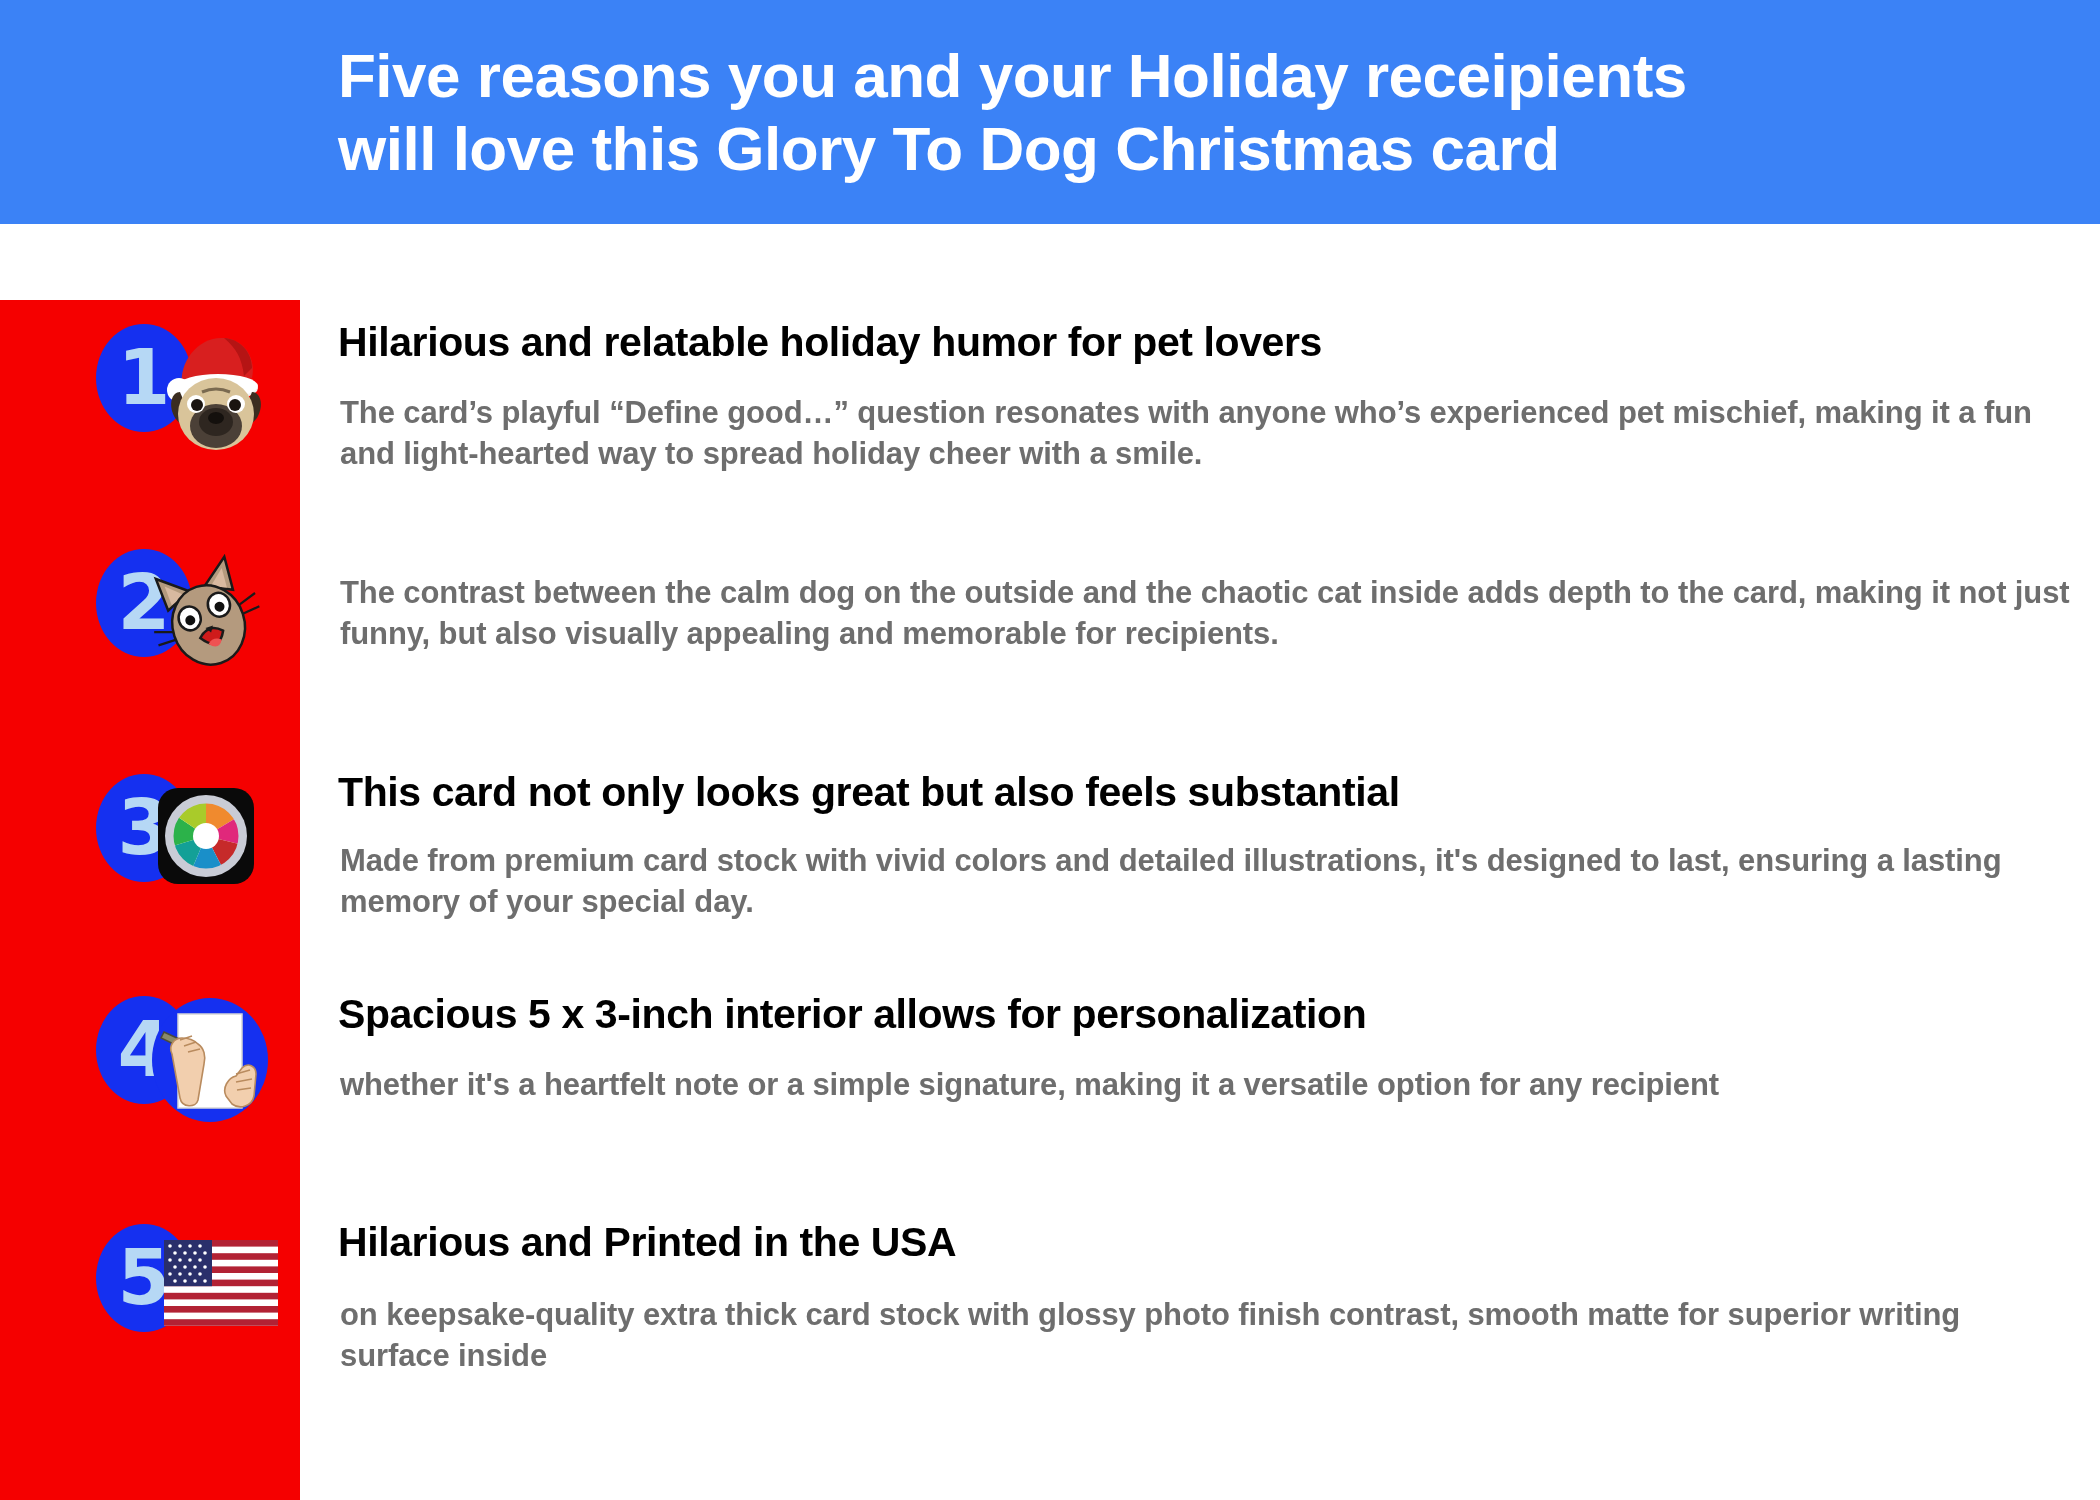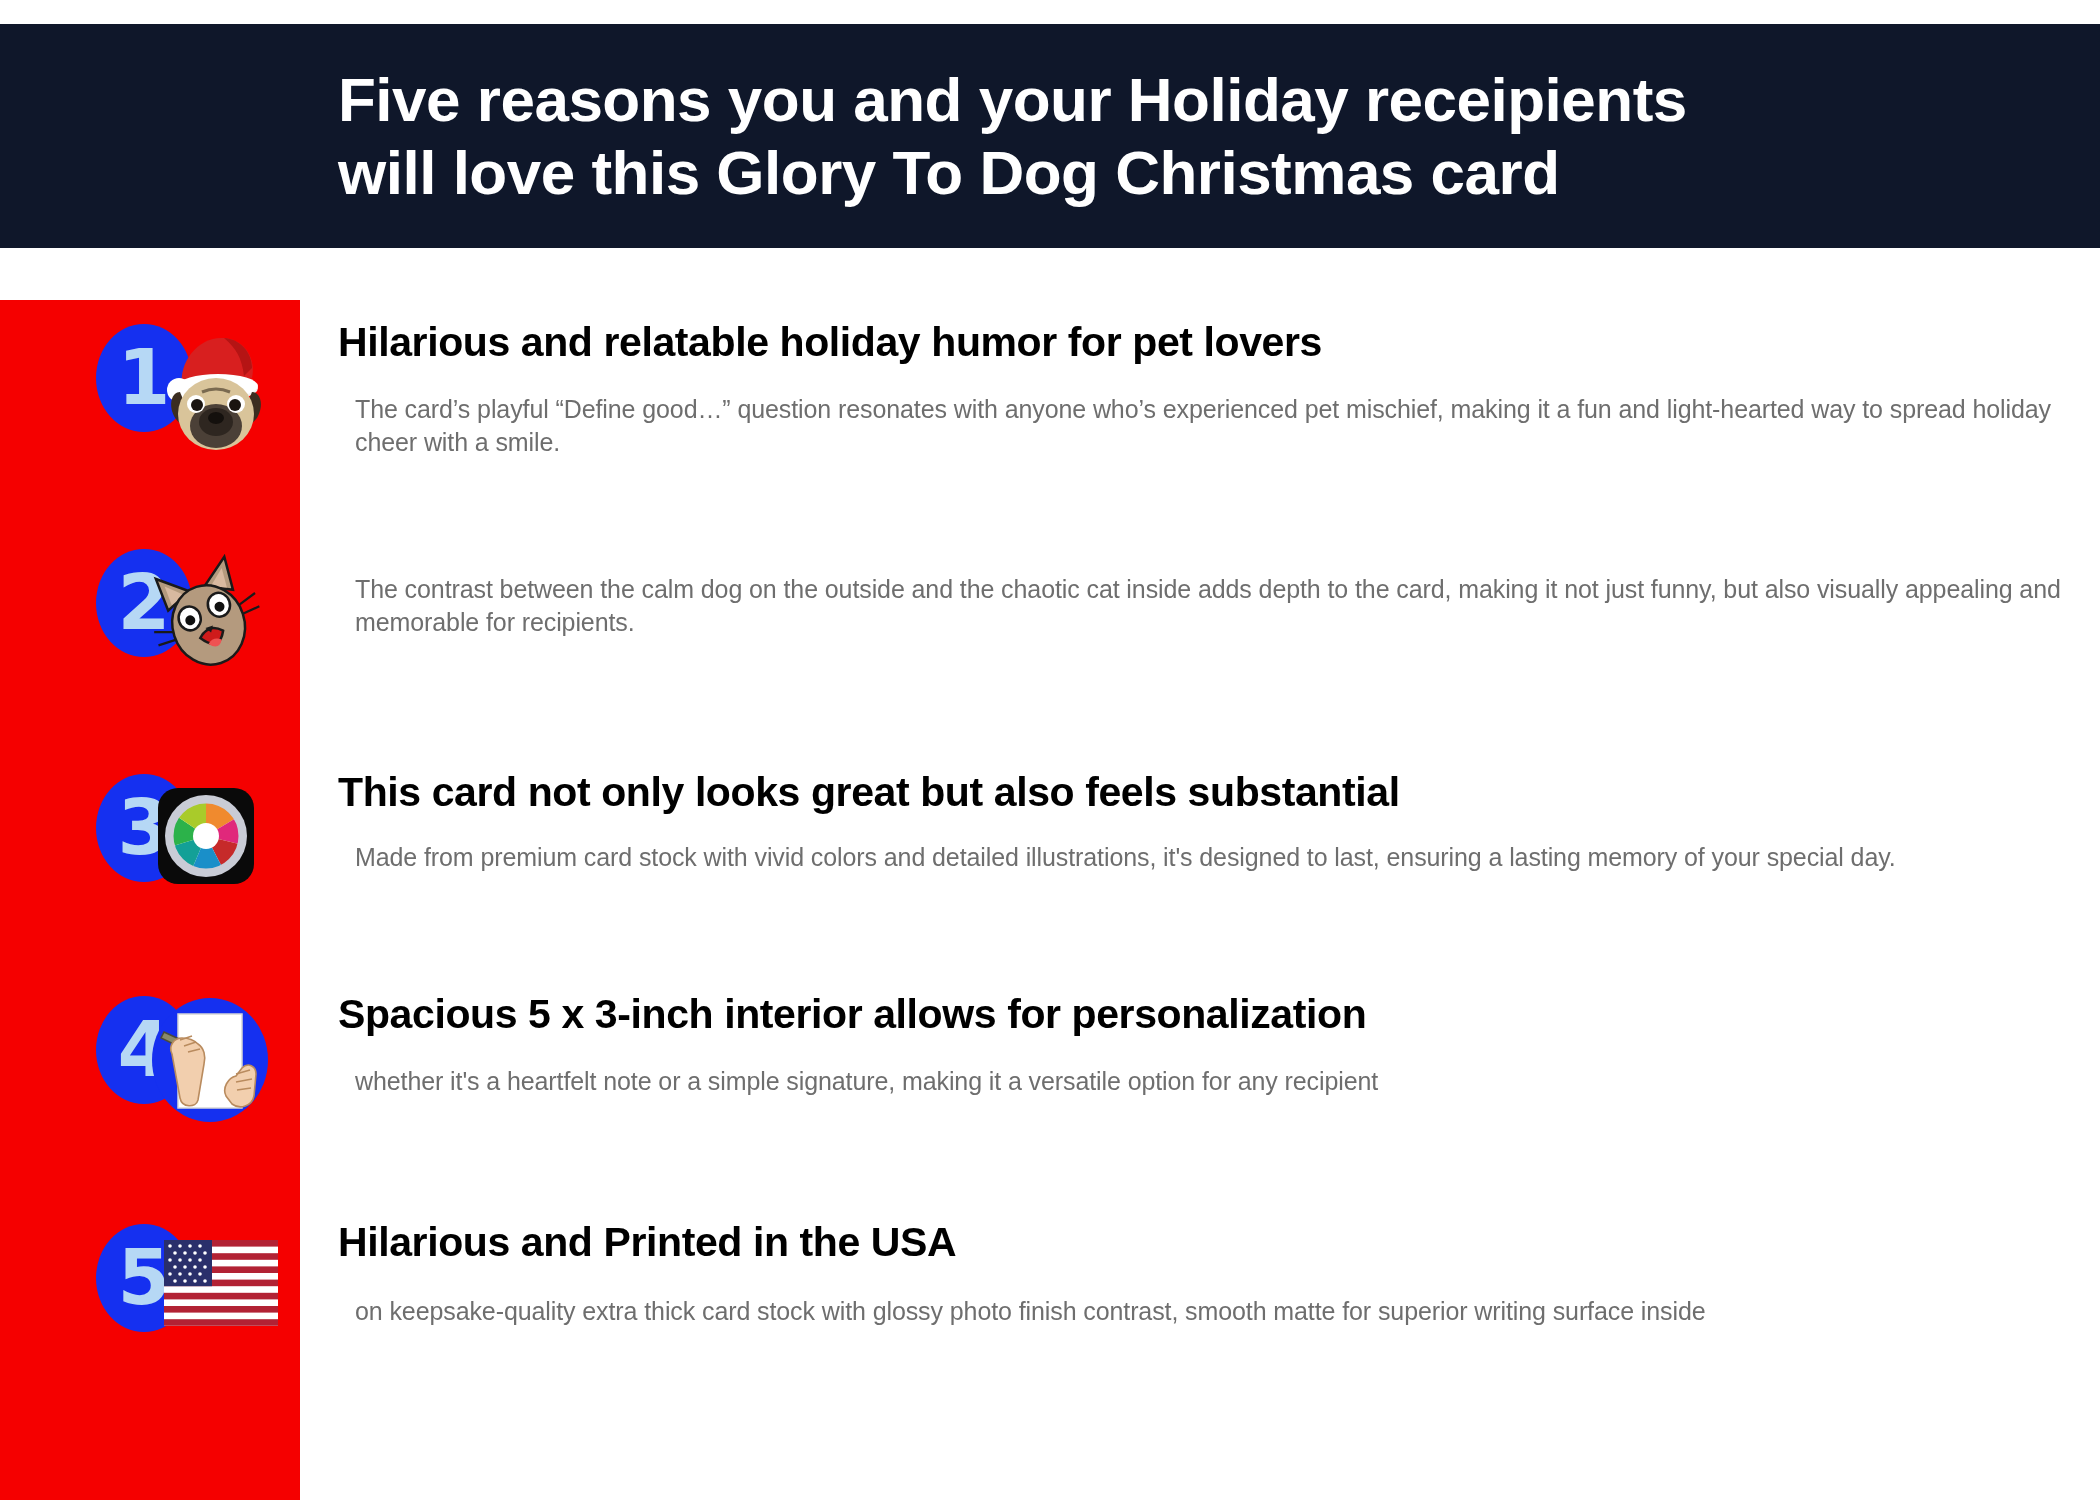--- a/index.html
+++ b/index.html
@@ -15,23 +15,22 @@
     position: relative;
   }
 
   
   #header-banner {
     position: absolute;
     left: 0;
     top: 0;
     width: 2100px;
     height: 224px;
-    background: #0f172a;
+    background: #3b82f6;
     box-sizing: border-box;
-    margin-top: 24px;
   }
   #header-title {
     position: absolute;
     left: 338px;
     top: 40px;
     width: 1700px;
     color: #ffffff;
     font-size: 62px;
     font-weight: bold;
     line-height: 1.17;
@@ -112,24 +111,24 @@
   .reason-heading {
     color: #000000;
     font-size: 41px;
     font-weight: bold;
     letter-spacing: -0.4px;
     line-height: 1.1;
     margin: 0;
   }
   .reason-body {
     color: #6e6e6e;
-    font-size: 25px;
-    font-weight: normal;
+    font-size: 31px;
+    font-weight: bold;
     line-height: 1.32;
-    margin: 17px;
+    margin: 2px;
     letter-spacing: -0.1px;
   }
 </style>
 </head>
 <body>
 
 <div id="header-banner">
   <div id="header-title">Five reasons you and your Holiday receipients
 will love this Glory To Dog Christmas card</div>
 </div>

